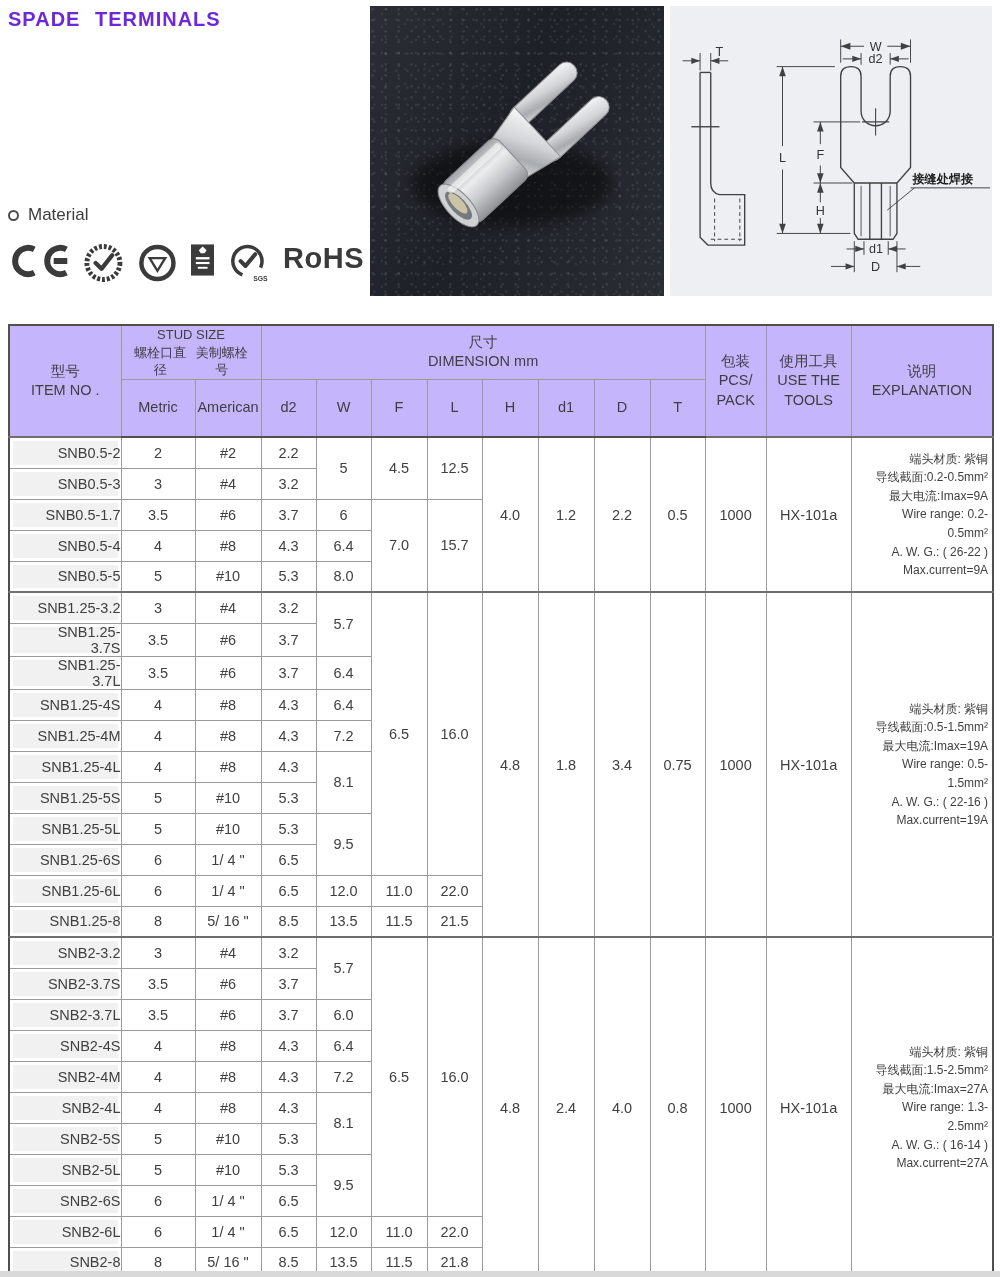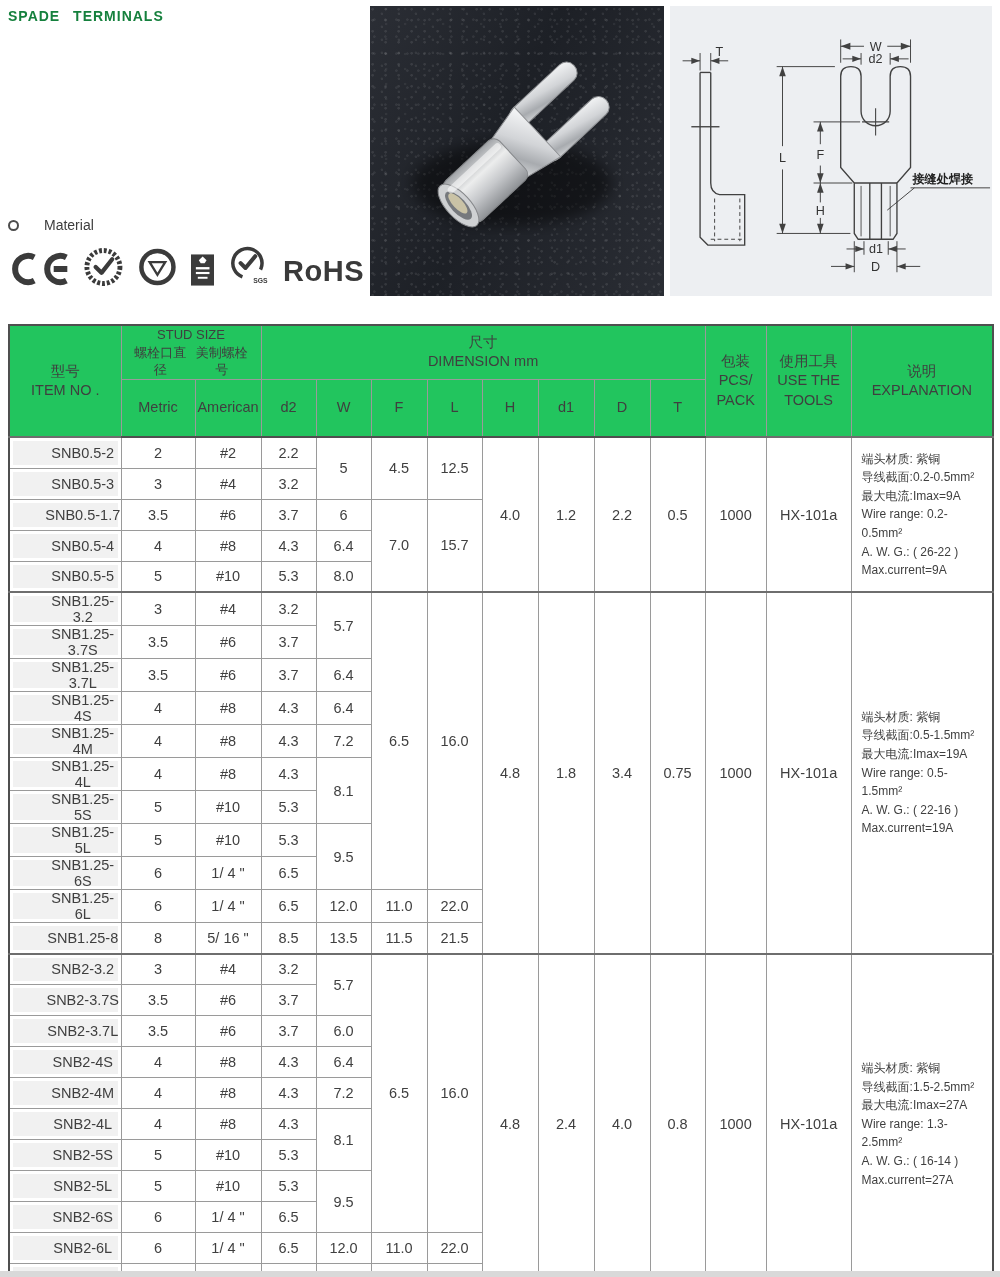--- a/index.html
+++ b/index.html
@@ -3,26 +3,26 @@
 <meta charset="utf-8">
 <style>
   html,body{margin:0;padding:0;}
   body{
     width:1000px;height:1277px;position:relative;overflow:hidden;
     background:#ffffff;font-family:"Liberation Sans", sans-serif;color:#3f3f3f;
   }
   
   .top{display:flex;padding:6px 8px 0 8px;height:296px;box-sizing:border-box;}
   .left-col{width:362px;display:flex;flex-direction:column;box-sizing:border-box;padding-right:6px;}
-  .page-title{font-size:14px;font-weight:bold;letter-spacing:1px;word-spacing:8px;color:#15803d;margin:2px 0 14px 0;}
+  .page-title{font-size:20px;font-weight:bold;letter-spacing:1px;word-spacing:8px;color:#6d28d9;margin:2px 0 14px 0;}
   .material{margin-top:auto;}
   .mat-row{display:flex;align-items:center;margin:5px 0;font-size:14px;color:#3d3d3d;}
-  .mat-row.heading .mat-txt{font-size:14px;margin-left:16px;}
+  .mat-row.heading .mat-txt{font-size:17px;}
   .bullet{width:7px;height:7px;border:2px solid #4c4c4c;border-radius:50%;margin-right:9px;flex:none;background:#fff;}
-  .certs{display:flex;align-items:flex-end;gap:13px;margin:4px 0 8px 0;height:46px;}
+  .certs{display:flex;align-items:flex-start;gap:13px;margin:12px 0 8px 0;height:46px;}
   .rohs{font-size:29px;font-weight:bold;color:#3a3a3a;letter-spacing:0.5px;}
   
   .photo{
     width:294px;height:290px;flex:none;position:relative;overflow:hidden;
     background-color:#22252b;
     background-image:
       radial-gradient(circle at 20% 30%, rgba(255,255,255,0.09) 1px, transparent 1.6px),
       radial-gradient(circle at 70% 60%, rgba(255,255,255,0.08) 1px, transparent 1.6px),
       radial-gradient(circle at 40% 80%, rgba(255,255,255,0.07) 1px, transparent 1.6px),
       radial-gradient(circle at 85% 20%, rgba(255,255,255,0.06) 1px, transparent 1.6px),
@@ -32,37 +32,37 @@
   .photo svg{position:absolute;left:0;top:0;}
   
   .diagram{flex:1;height:290px;margin-left:6px;background:#edeff2;position:relative;}
   .diagram svg{position:absolute;left:0;top:0;width:100%;height:100%;}
   .dim-text{font-size:13px;fill:#333;font-family:"Liberation Sans",sans-serif;}
   .weld-text{font-size:12.5px;font-weight:bold;fill:#222;font-family:"Liberation Sans",sans-serif;}
   
   table.spec{border-collapse:collapse;table-layout:fixed;width:984px;margin:28px 8px 0 8px;}
   table.spec th,table.spec td{border:1px solid #9a9a9a;text-align:center;vertical-align:middle;padding:0;color:#3f3f3f;box-sizing:border-box;}
   table.spec{border:2px solid #4f4f4f;}
-  thead th{font-weight:normal;font-size:14.5px;line-height:1.35;background:#22c55e;}
+  thead th{font-weight:normal;font-size:14.5px;line-height:1.35;background:#c4b5fd;}
   thead tr.hrow1 th{height:52px;}
   thead tr.hrow2 th{height:58px;border-bottom:2px solid #4f4f4f;}
   thead th .cn{font-size:14.5px;}
   .stud-cn{display:flex;justify-content:flex-end;padding:0 8px;font-size:13px;}
   .stud-en{font-size:13px;}
   tbody td{font-size:14.5px;height:31px;background:#fff;}
   tbody td.cell-item{
-    text-align:center;padding-left:35px;
+    text-align:right;padding-left:22px;
     background-image:linear-gradient(#f1f1f1,#f1f1f1);
     background-repeat:no-repeat;
     background-size:calc(100% - 6px) calc(100% - 6px);
     background-position:3px 3px;
     margin-top:28px;
   }
   tbody tr.group-start td{border-top:2px solid #6e6e6e;}
-  tbody td.cell-exp{text-align:left;font-size:12px;line-height:1.55;padding:4px 4px 4px 10px;}
+  tbody td.cell-exp{text-align:right;font-size:12px;line-height:1.55;padding:4px 4px 4px 10px;}
   .bottom-strip{position:absolute;left:0;bottom:0;width:1000px;height:6px;background:#d9d9d9;}
 </style>
 </head>
 <body>
 
 <div class="top">
 
   <div class="left-col">
     <h1 class="page-title">SPADE TERMINALS</h1>
 

